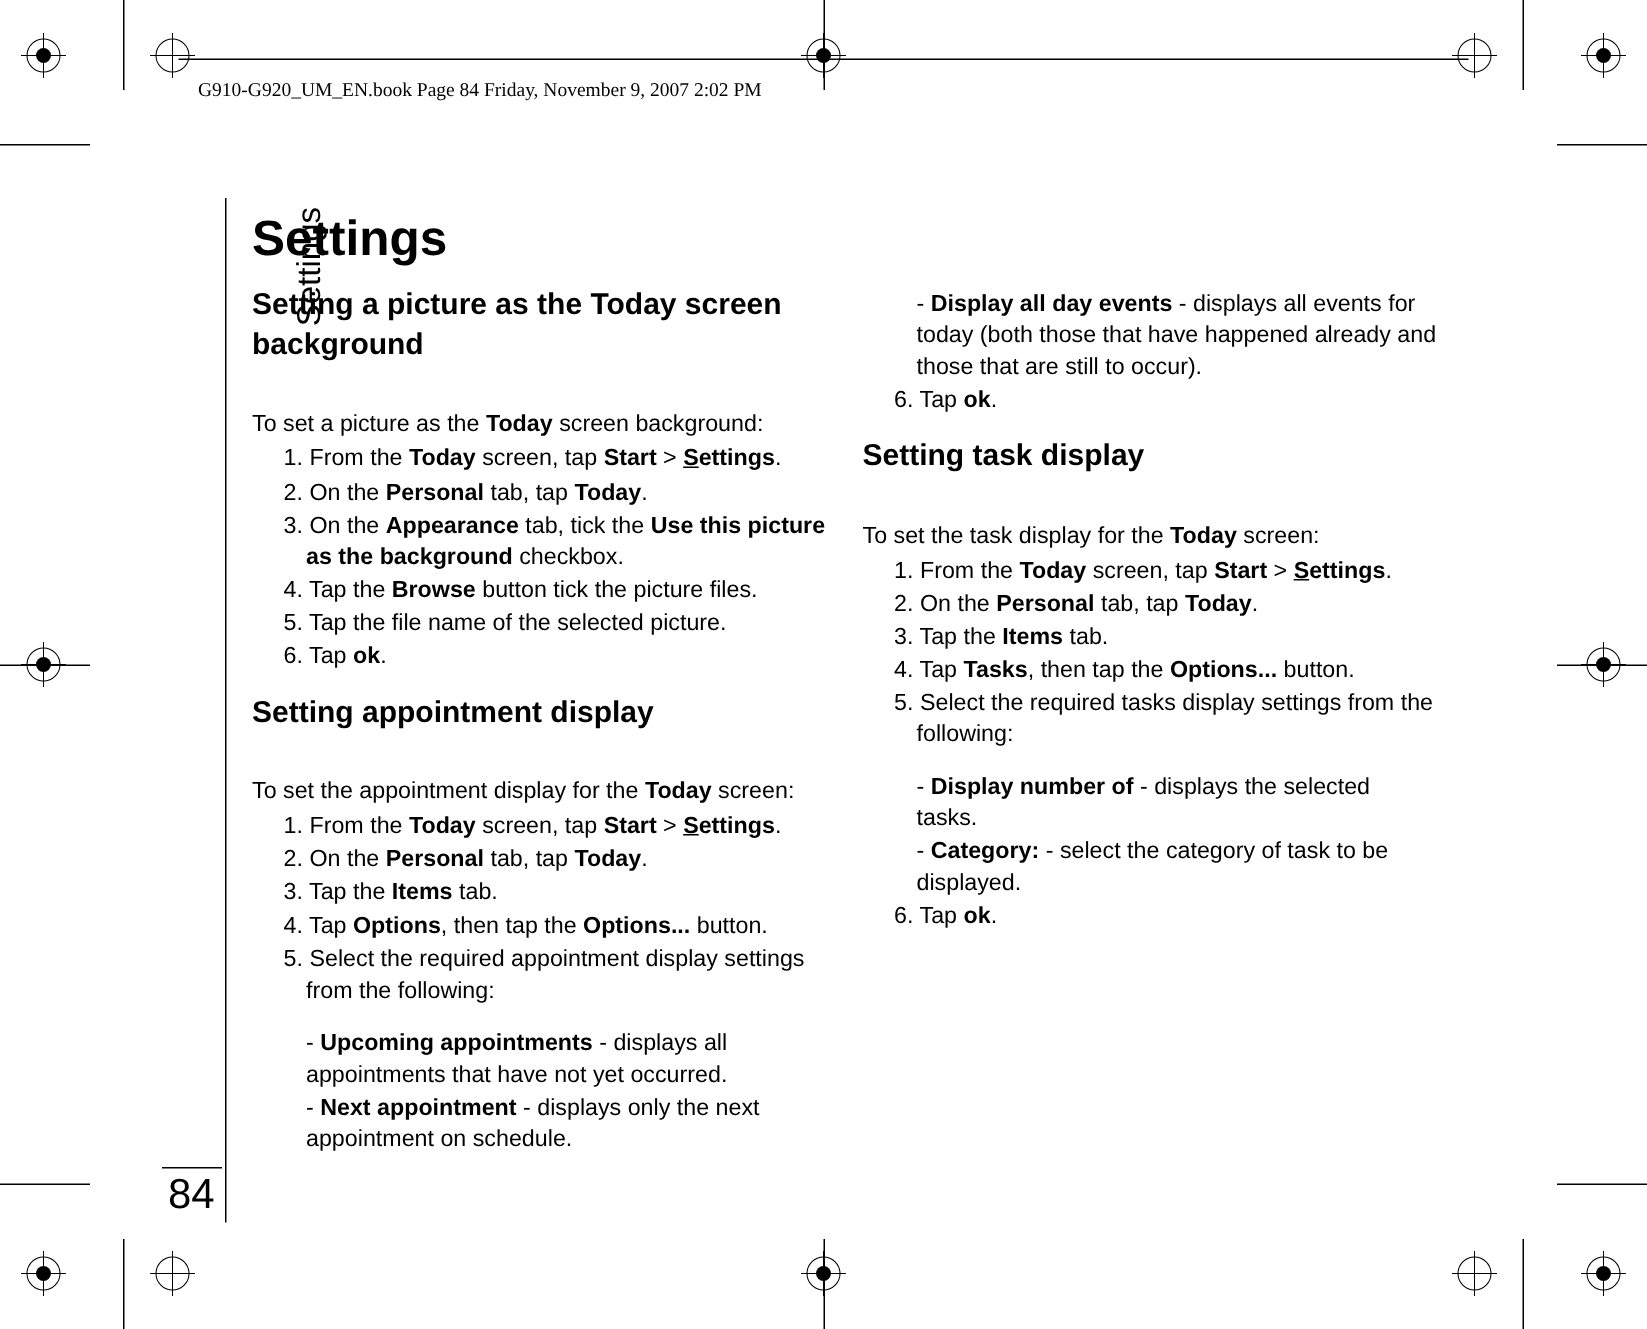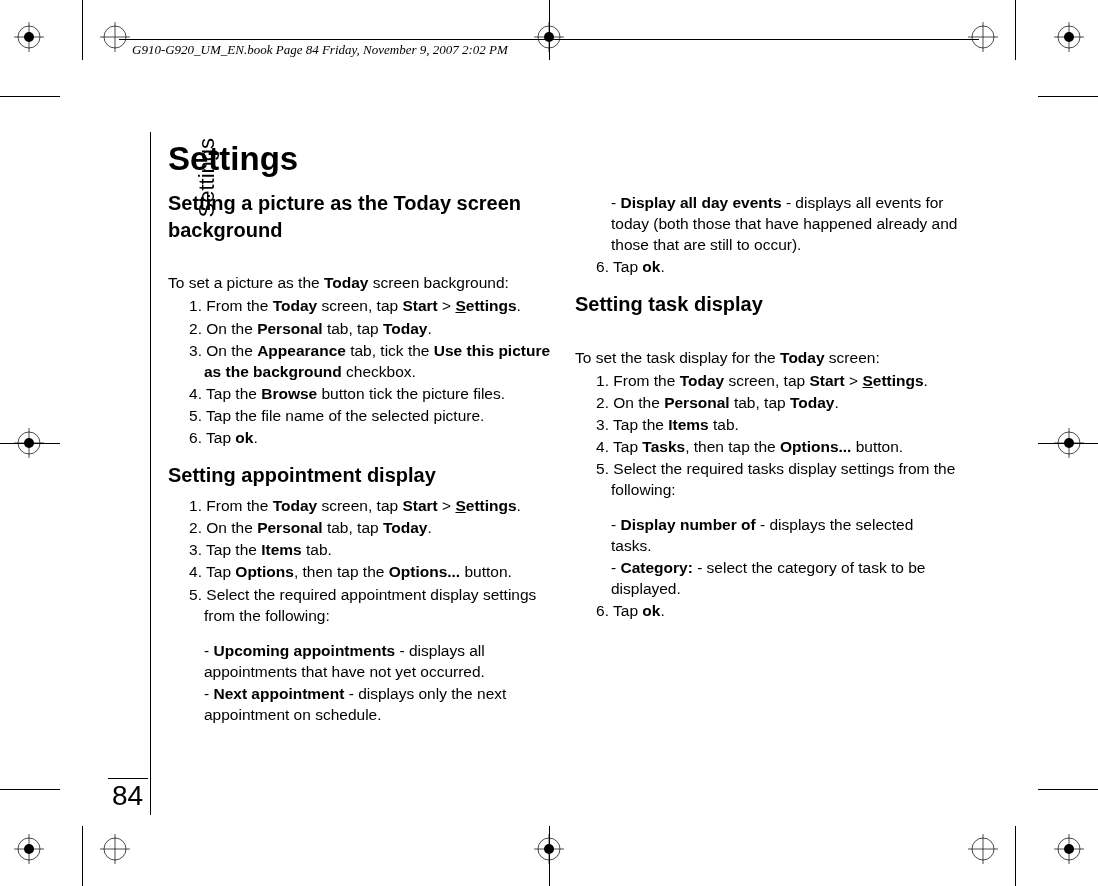--- a/index.html
+++ b/index.html
@@ -16,25 +16,24 @@
     .header-line {
       position: absolute;
       top: 39px;
       left: 119px;
       width: 860px;
       height: 0;
       border-top: 0.5px solid #000;
     }
     .header-text {
       position: absolute;
-      top: 42px;
+      top: 52px;
       left: 132px;
       font-size: 13px;
       font-family: "Times New Roman", Times, serif;
-      font-style: italic;
     }
     .sidebar-label {
       position: absolute;
       left: 114px;
       top: 138px;
       transform: rotate(-90deg);
       transform-origin: right top;
       font-size: 22px;
       font-family: Arial, Helvetica, sans-serif;
     }
@@ -243,20 +242,21 @@
         <li><span class="num">2.</span> <span>On the </span><b>Personal</b><span> tab, tap </span><b>Today</b><span>.</span></li>
         <li><span class="num">3.</span> <span>On the </span><b>Appearance</b><span> tab, tick the </span><b>Use this picture as the background</b><span> checkbox.</span></li>
         <li><span class="num">4.</span> <span>Tap the </span><b>Browse</b><span> button tick the picture files.</span></li>
         <li><span class="num">5.</span> <span>Tap the file name of the selected picture.</span></li>
         <li><span class="num">6.</span> <span>Tap </span><b>ok</b><span>.</span></li>
       </ol>
     </div>
 
     <div class="section">
       <div class="subhead">Setting appointment display</div>
+      <div class="intro"><span>To set the appointment display for the </span><b>Today</b><span> screen:</span></div>
       <ol class="steps">
         <li><span class="num">1.</span> <span>From the </span><b>Today</b><span> screen, tap </span><b>Start</b><span> &gt; </span><b><span class="u">S</span>ettings</b><span>.</span></li>
         <li><span class="num">2.</span> <span>On the </span><b>Personal</b><span> tab, tap </span><b>Today</b><span>.</span></li>
         <li><span class="num">3.</span> <span>Tap the </span><b>Items</b><span> tab.</span></li>
         <li><span class="num">4.</span> <span>Tap </span><b>Options</b><span>, then tap the </span><b>Options...</b><span> button.</span></li>
         <li><span class="num">5.</span> <span>Select the required appointment display settings from the following:</span></li>
       </ol>
       <div class="sub-item"><span>- </span><b>Upcoming appointments</b><span> - displays all appointments that have not yet occurred.</span></div>
       <div class="sub-item"><span>- </span><b>Next appointment</b><span> - displays only the next appointment on schedule.</span></div>
     </div>

